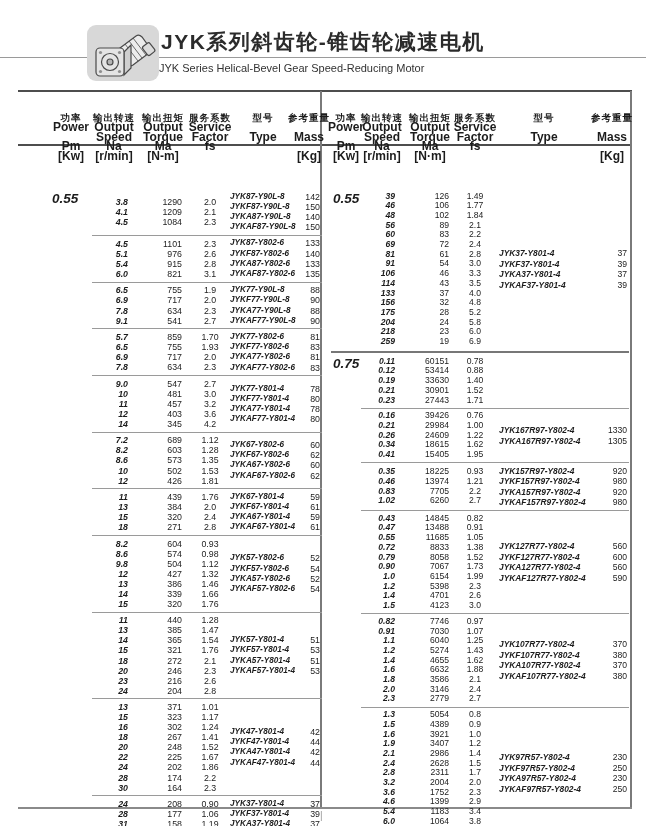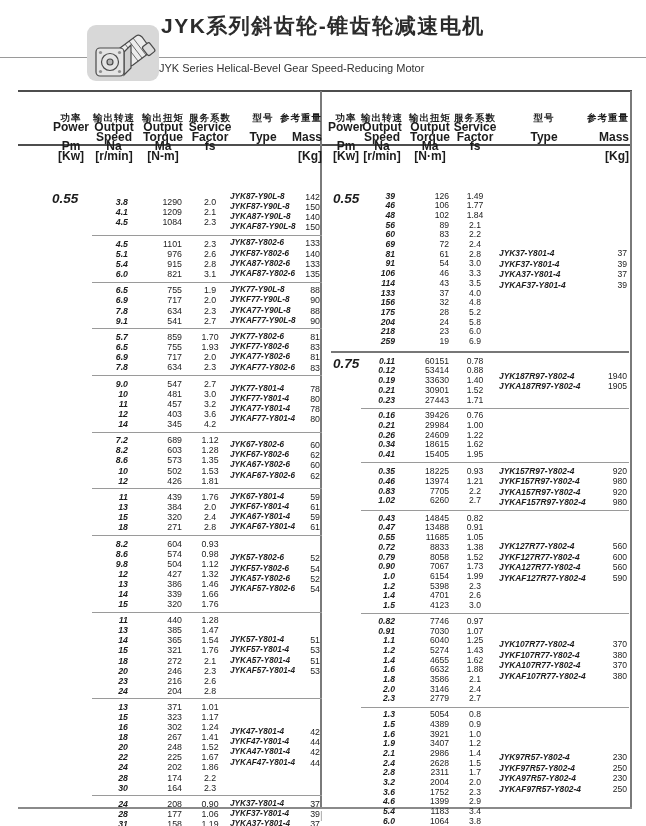--- a/index.html
+++ b/index.html
@@ -2,42 +2,42 @@
 <html><head>
 <meta charset="utf-8">
 <style>
   html,body{margin:0;padding:0;background:#fff;}
   .page{position:relative;width:646px;height:826px;background:#ffffff;overflow:hidden;
         font-family:"Liberation Sans","DejaVu Sans",sans-serif;color:#1c1c1c;}
 
   
   .hr1{position:absolute;left:0;top:57px;width:646px;height:1px;background:#9a9a9a;}
   .logo{position:absolute;left:86px;top:24px;width:74px;height:58px;z-index:2;}
-  .title{position:absolute;left:161px;top:12px;font-size:21px;font-weight:700;color:#2b2b2b;letter-spacing:1.5px;white-space:nowrap;}
+  .title{position:absolute;left:161px;top:28px;font-size:21px;font-weight:700;color:#2b2b2b;letter-spacing:1.5px;white-space:nowrap;}
   .subtitle{position:absolute;left:159px;top:62px;font-size:11px;color:#333;white-space:nowrap;}
 
   
   .hsep{position:absolute;left:18px;top:90px;width:614px;height:2px;background:#4d4d4d;}
   .hbot{position:absolute;left:18px;top:144px;width:614px;height:2px;background:#4d4d4d;}
   .vdiv{position:absolute;left:320px;top:91px;width:2px;height:716px;background:#7a7a7a;}
   .vright{position:absolute;left:630px;top:91px;width:2px;height:716px;background:#7a7a7a;}
   .hrbottom{position:absolute;left:18px;top:807px;width:614px;height:2px;background:#8a8a8a;}
   .pagemark{position:absolute;left:320px;top:810px;font-size:10px;color:#999;}
 
   
   .t-left{--w0:42px;--w1:44px;--w2:54px;--w3:40px;--w4:66px;--w5:26px;--rh:10.1px;--trh:10.2px;--fs:8.8px;--tfs:8.2px;}
   .t-right{--w0:30px;--w1:42px;--w2:54px;--w3:36px;--w4:96px;--w5:34px;--rh:9.7px;--trh:10.5px;--fs:8.6px;--tfs:8.4px;}
 
   
   .thead{position:absolute;top:112px;display:flex;z-index:1;}
   #thead-left{left:50px;width:272px;}
   #thead-right{left:331px;width:298px;}
   .hcol{display:flex;flex-direction:column;align-items:center;text-align:center;}
   .hcol.h0{width:var(--w0);} .hcol.h1{width:var(--w1);} .hcol.h2{width:var(--w2);}
-  .hcol.h3{width:var(--w3);} .hcol.h4{width:var(--w4);flex:1;} .hcol.h5{width:var(--w5);align-items:flex-end;text-align:right;}
+  .hcol.h3{width:var(--w3);} .hcol.h4{width:var(--w4);flex:1;} .hcol.h5{width:var(--w5);text-align:right;}
   .hcn{font-size:9.5px;font-weight:700;line-height:11px;white-space:nowrap;letter-spacing:1px;}
   .hen{font-size:12px;font-weight:700;line-height:9.6px;min-height:9.6px;white-space:nowrap;}
 
   
   .tbl{position:absolute;top:149px;display:flex;flex-direction:column;font-size:var(--fs);z-index:1;margin-top:40px;}
   #tbl-left{left:50px;width:272px;}
   #tbl-right{left:331px;width:298px;}
   .grp{display:flex;align-items:flex-start;}
   .grp + .grp{border-top:2px solid #777;margin-top:2px;padding-top:1px;}
   .pwr{width:var(--w0);font-size:13.5px;font-weight:700;font-style:italic;padding:2px 0 0 2px;box-sizing:border-box;}
@@ -846,30 +846,20 @@
                 <div class="cell c1">0.21</div>
                 <div class="cell c2">30901</div>
                 <div class="cell c3">1.52</div>
               </div>
               <div class="row">
                 <div class="cell c1">0.23</div>
                 <div class="cell c2">27443</div>
                 <div class="cell c3">1.71</div>
               </div>
             </div>
-            <div class="types">
-              <div class="trow">
-                <div class="tname">JYK187R97-Y802-4</div>
-                <div class="tmass">1940</div>
-              </div>
-              <div class="trow">
-                <div class="tname">JYKA187R97-Y802-4</div>
-                <div class="tmass">1905</div>
-              </div>
-            </div>
           </div>
           <div class="sec">
             <div class="rows">
               <div class="row">
                 <div class="cell c1">0.16</div>
                 <div class="cell c2">39426</div>
                 <div class="cell c3">0.76</div>
               </div>
               <div class="row">
                 <div class="cell c1">0.21</div>
@@ -885,20 +875,30 @@
                 <div class="cell c1">0.34</div>
                 <div class="cell c2">18615</div>
                 <div class="cell c3">1.62</div>
               </div>
               <div class="row">
                 <div class="cell c1">0.41</div>
                 <div class="cell c2">15405</div>
                 <div class="cell c3">1.95</div>
               </div>
             </div>
+            <div class="types">
+              <div class="trow">
+                <div class="tname">JYK167R97-Y802-4</div>
+                <div class="tmass">1330</div>
+              </div>
+              <div class="trow">
+                <div class="tname">JYKA167R97-Y802-4</div>
+                <div class="tmass">1305</div>
+              </div>
+            </div>
           </div>
           <div class="sec">
             <div class="rows">
               <div class="row">
                 <div class="cell c1">0.35</div>
                 <div class="cell c2">18225</div>
                 <div class="cell c3">0.93</div>
               </div>
               <div class="row">
                 <div class="cell c1">0.46</div>

